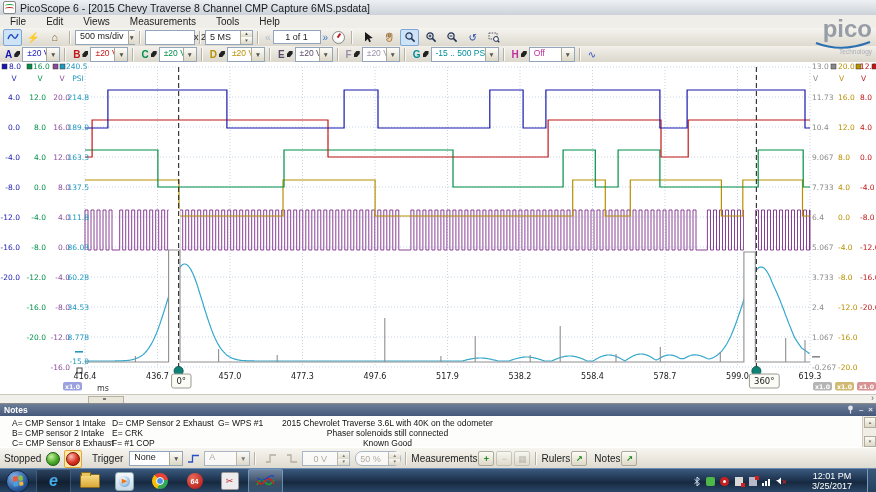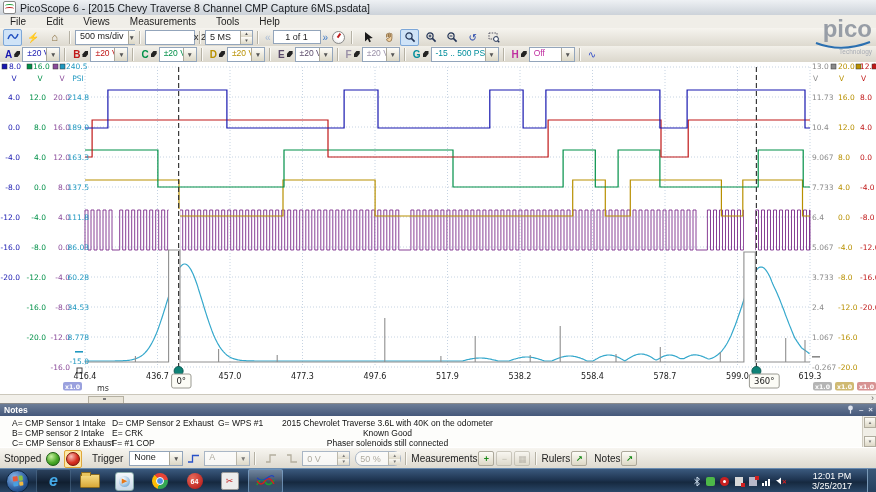--- a/index.html
+++ b/index.html
@@ -461,22 +461,22 @@
             <div>D= CMP Sensor 2 Exhaust</div>
             <div>E= CRK</div>
             <div>F= #1 COP</div>
           </div>
           <div class="notes-col" style="left: 218px;">
             <div>G= WPS #1</div>
           </div>
         </div>
       <div class="notes-vehicle" id="notes-vehicle">
           <div>2015 Chevrolet Traverse 3.6L with 40K on the odometer</div>
+          <div>Phaser solenoids still connected</div>
           <div>Known Good</div>
-          <div>Phaser solenoids still connected</div>
         </div>
       <div class="notes-scroll">
         <span class="ns-btn" style="top:1px;">▲</span>
         <span class="ns-btn" style="bottom:1px;">▼</span>
       </div>
     </div>
   </div>
 
   <div class="bottombar">
     <span style="width:40px;">Stopped</span>
@@ -502,21 +502,21 @@
     <span class="tbtn">
       <svg width="12" height="11">
           <polyline points="1,9 5,9 5,2 11,2" stroke="#b4ae9e" fill="none" stroke-width="1.3"></polyline>
         </svg>
     </span>
     <span class="tbtn">
       <svg width="12" height="11">
           <polyline points="1,2 5,2 5,9 11,9" stroke="#b4ae9e" fill="none" stroke-width="1.3"></polyline>
         </svg>
     </span>
-    <span class="spin" style="width:46px;opacity:.75;">
+    <span class="spin" style="width:46px;opacity:.75;text-align:center;">
       <span class="dd-val dis" style="flex:1;">0 V</span>
       <span class="spin-btns">
           <span class="sb">▲</span>
           <span class="sb">▼</span>
         </span>
     </span>
     <span style="width:5px;"></span>
     <span class="spin" style="width:44px;opacity:.75;border-radius:7px;">
       <span class="dd-val dis" style="flex:1;">50 %</span>
       <span class="spin-btns">

